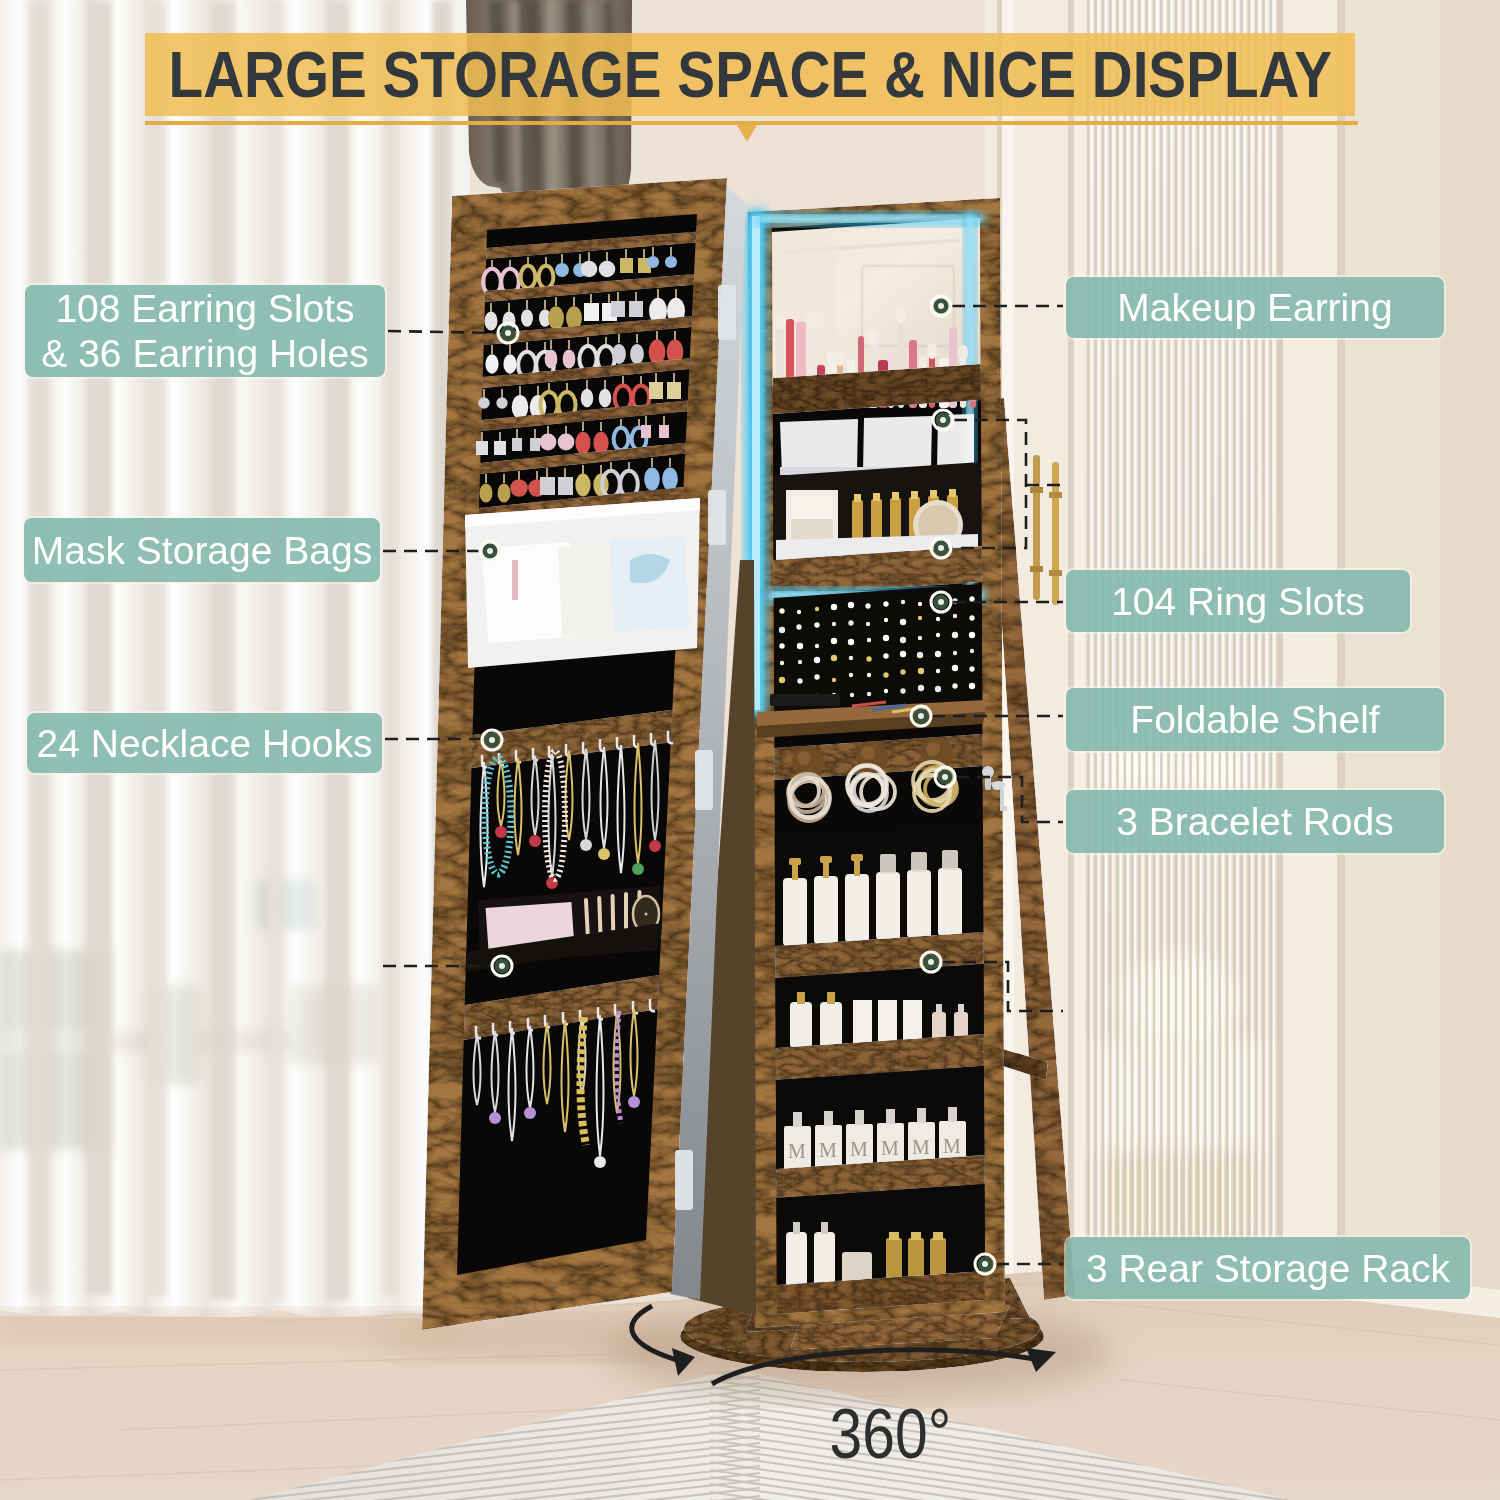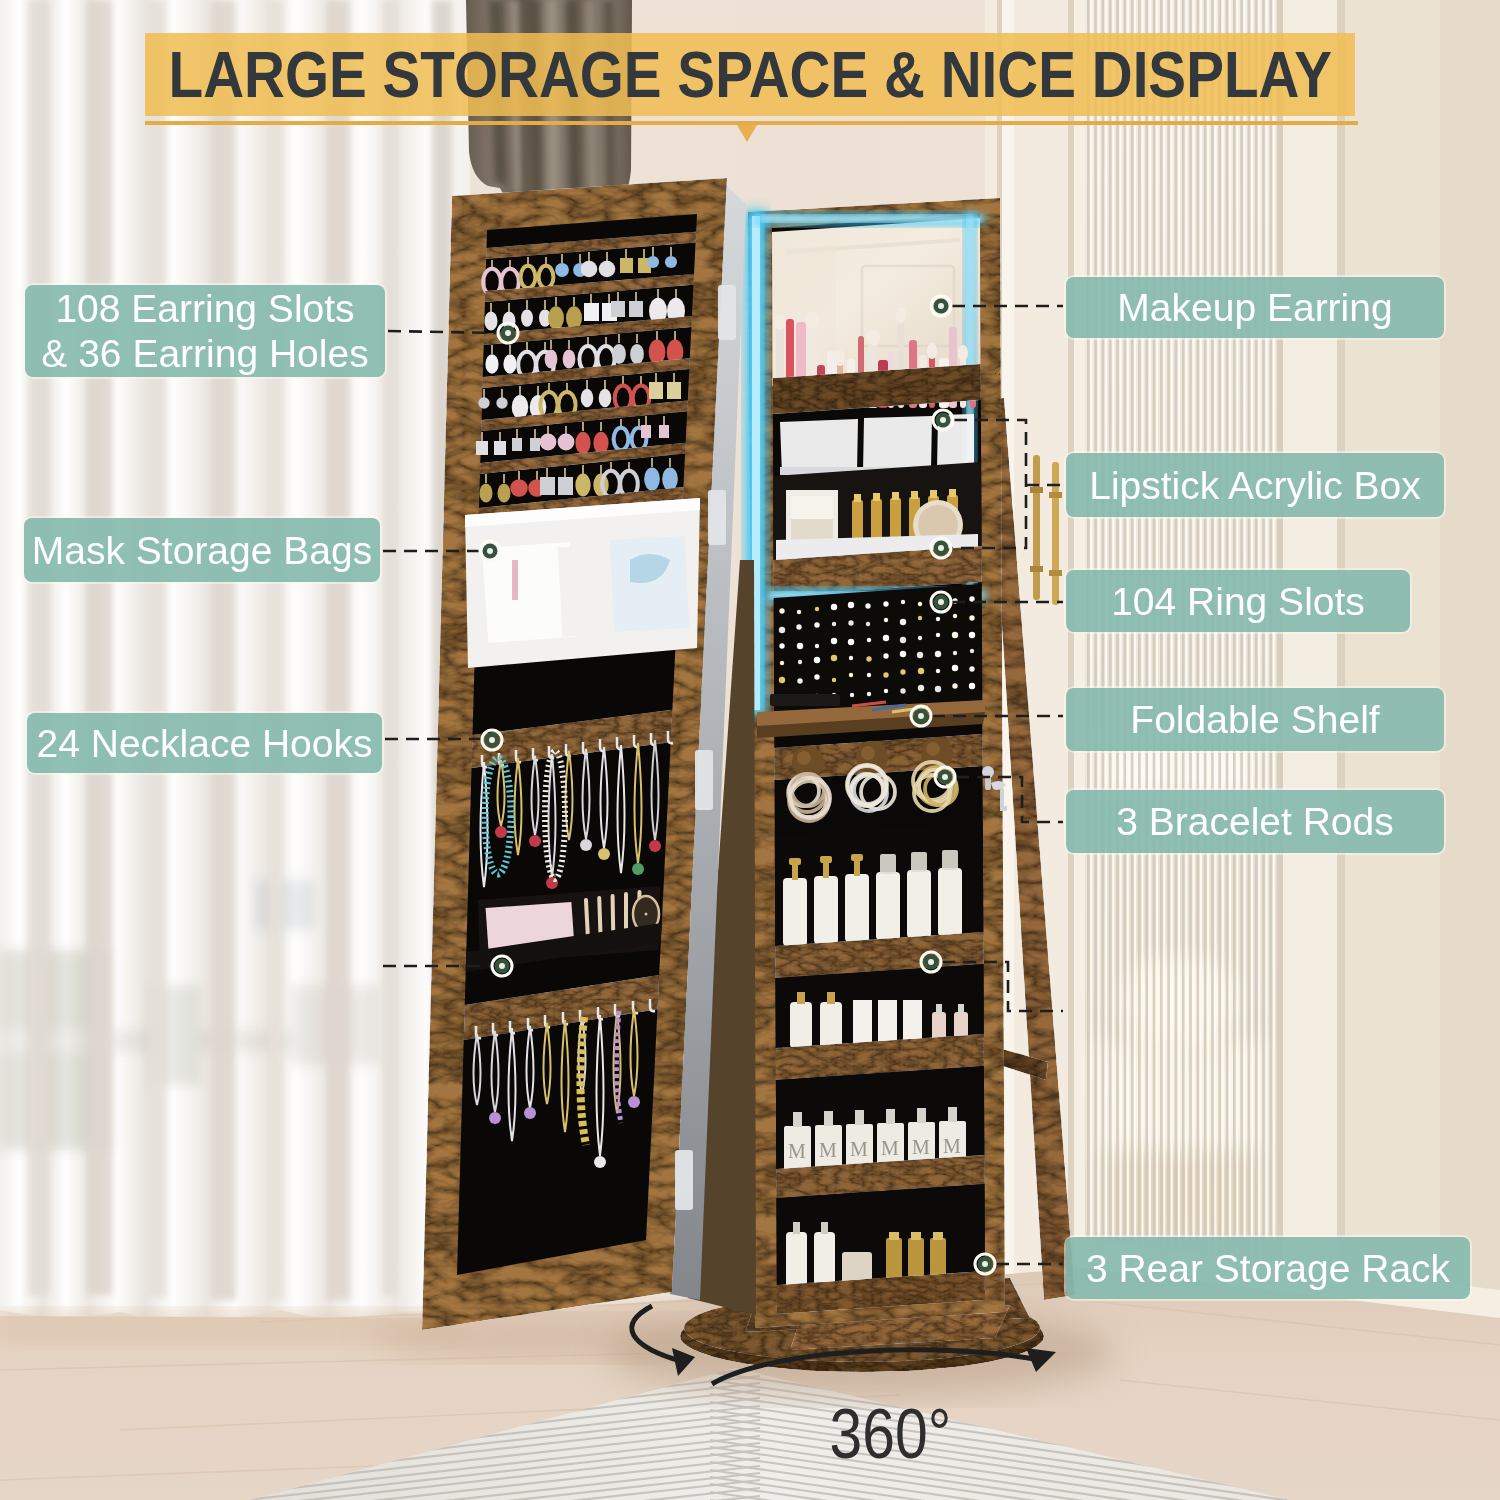--- a/index.html
+++ b/index.html
@@ -992,21 +992,20 @@
 
 <div class="label" style="left:25px;top:285px;width:360px;height:92px">108 Earring Slots<br>&amp; 36 Earring Holes</div>
 
 <div class="label" style="left:24px;top:518px;width:356px;height:64px">Mask Storage Bags</div>
 
 <div class="label" style="left:27px;top:713px;width:355px;height:60px">24 Necklace Hooks</div>
 
 
 <div class="label" style="left:1066px;top:277px;width:378px;height:61px">Makeup Earring</div>
 
-<div class="label" style="left:1066px;top:453px;width:378px;height:64px">Lipstick Acrylic Box</div>
 
 <div class="label" style="left:1066px;top:570px;width:344px;height:62px">104 Ring Slots</div>
 
 <div class="label" style="left:1066px;top:688px;width:378px;height:63px">Foldable Shelf</div>
 
 <div class="label" style="left:1066px;top:790px;width:378px;height:63px">3 Bracelet Rods</div>
 
 
 <div class="label" style="left:1066px;top:1237px;width:404px;height:62px">3 Rear Storage Rack</div>
 

